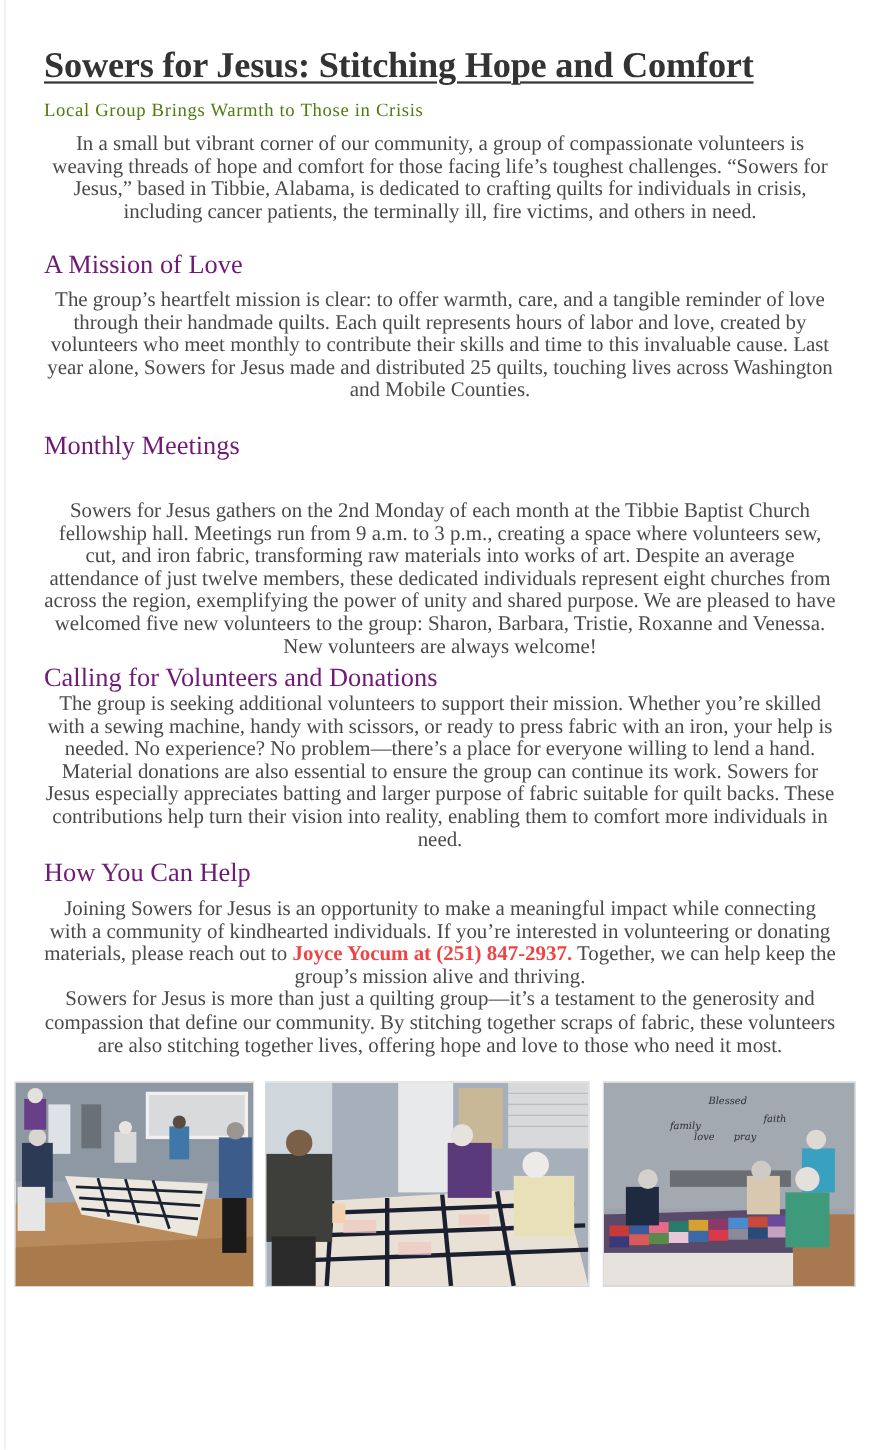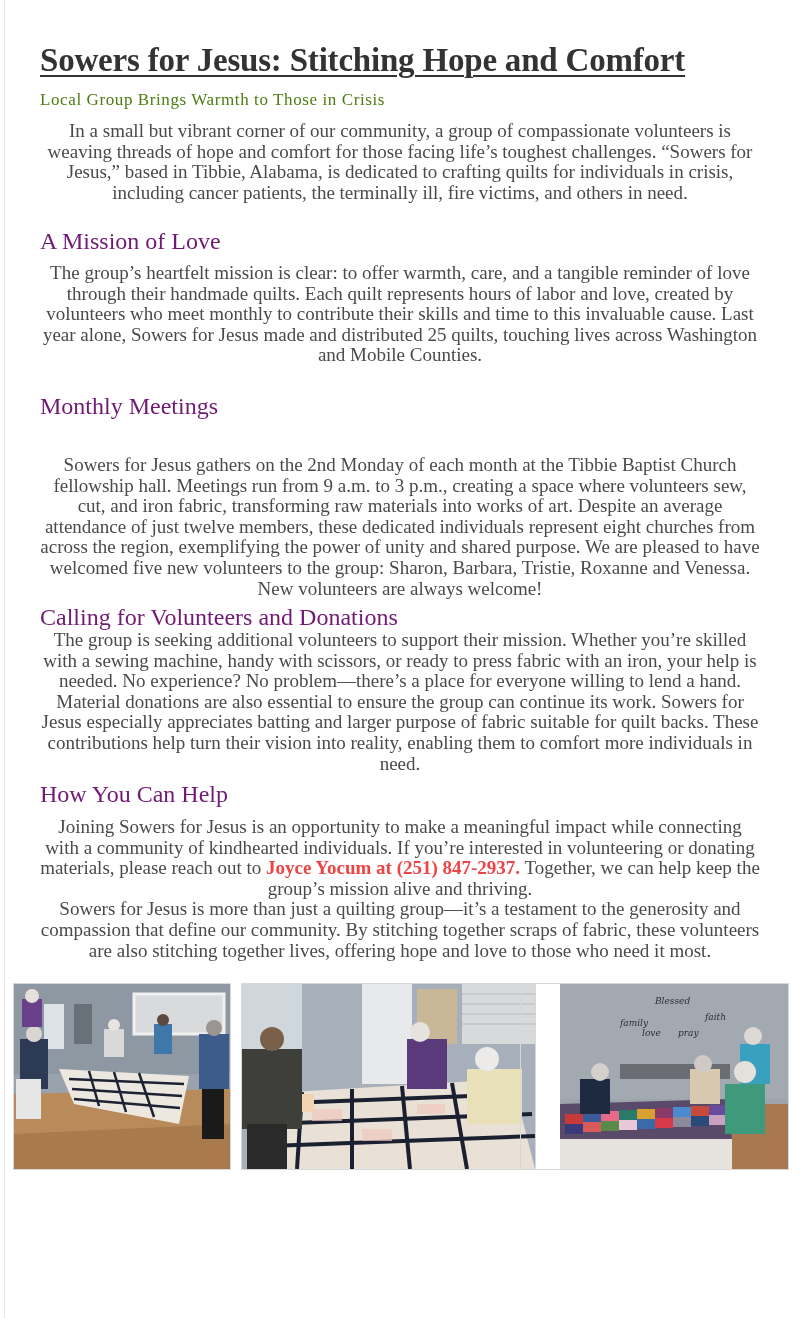--- a/index.html
+++ b/index.html
@@ -137,21 +137,21 @@
       <circle cx="30" cy="55" r="12" fill="#7a6048"></circle>
       <rect x="5" y="140" width="40" height="45" fill="#2a2a2a"></rect>
       <rect x="165" y="55" width="40" height="50" fill="#5a3a7a"></rect>
       <circle cx="178" cy="48" r="10" fill="#e6e2de"></circle>
       <rect x="225" y="85" width="55" height="55" fill="#e8e0b8"></rect>
       <circle cx="245" cy="75" r="12" fill="#ecebea"></circle>
       <rect x="60" y="110" width="12" height="18" fill="#f2d2b0"></rect>
     </svg>
   </div>
 
-  <div class="photo" style="left:520px; width:228px;padding-left:39px;" title="Volunteers arranging a colorful patchwork quilt under wall words: blessed, family, love, pray, faith">
+  <div class="photo" style="left:548px; width:228px;" title="Volunteers arranging a colorful patchwork quilt under wall words: blessed, family, love, pray, faith">
     <svg viewBox="0 0 228 185" preserveAspectRatio="none">
       <rect width="228" height="185" fill="#9ea4ac"></rect>
       <rect x="0" y="0" width="228" height="115" fill="#a3a9b1"></rect>
       <g fill="#2a2e36" font-family="DejaVu Serif, serif" font-style="italic" font-size="9">
         <text x="95" y="20">Blessed</text>
         <text x="60" y="42">family</text>
         <text x="82" y="52">love</text>
         <text x="118" y="52">pray</text>
         <text x="145" y="36">faith</text>
       </g>

